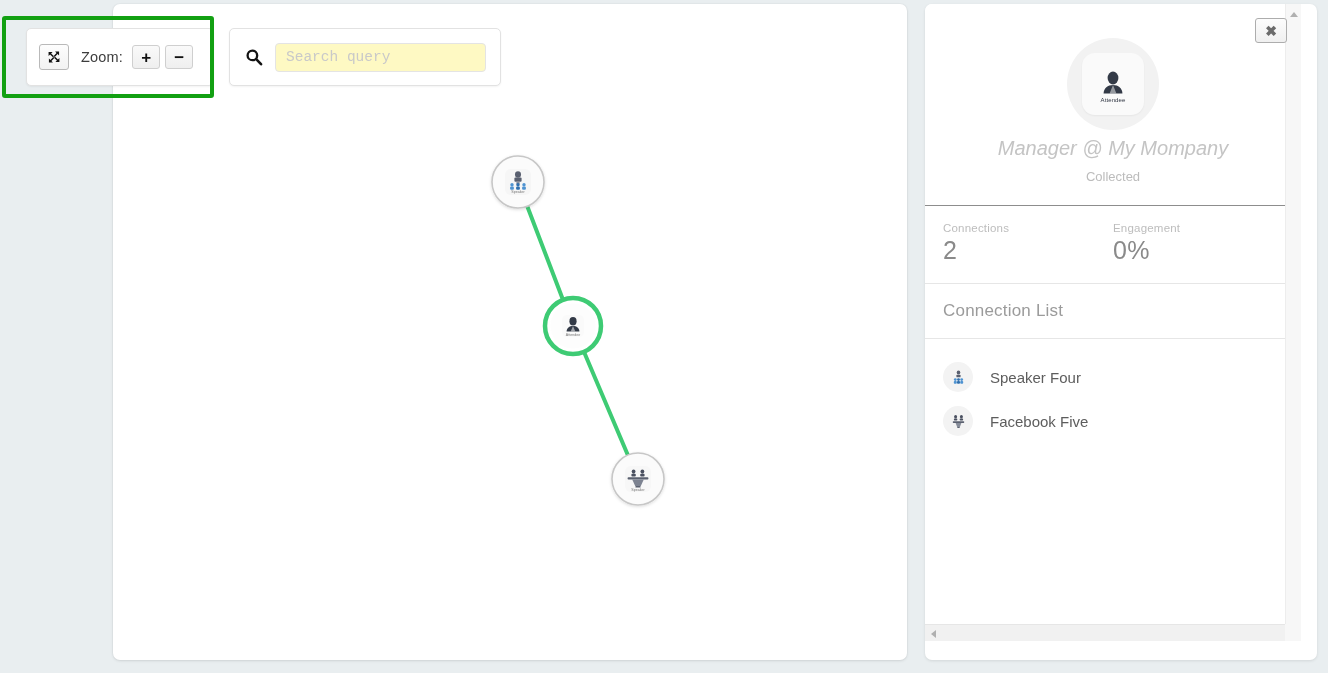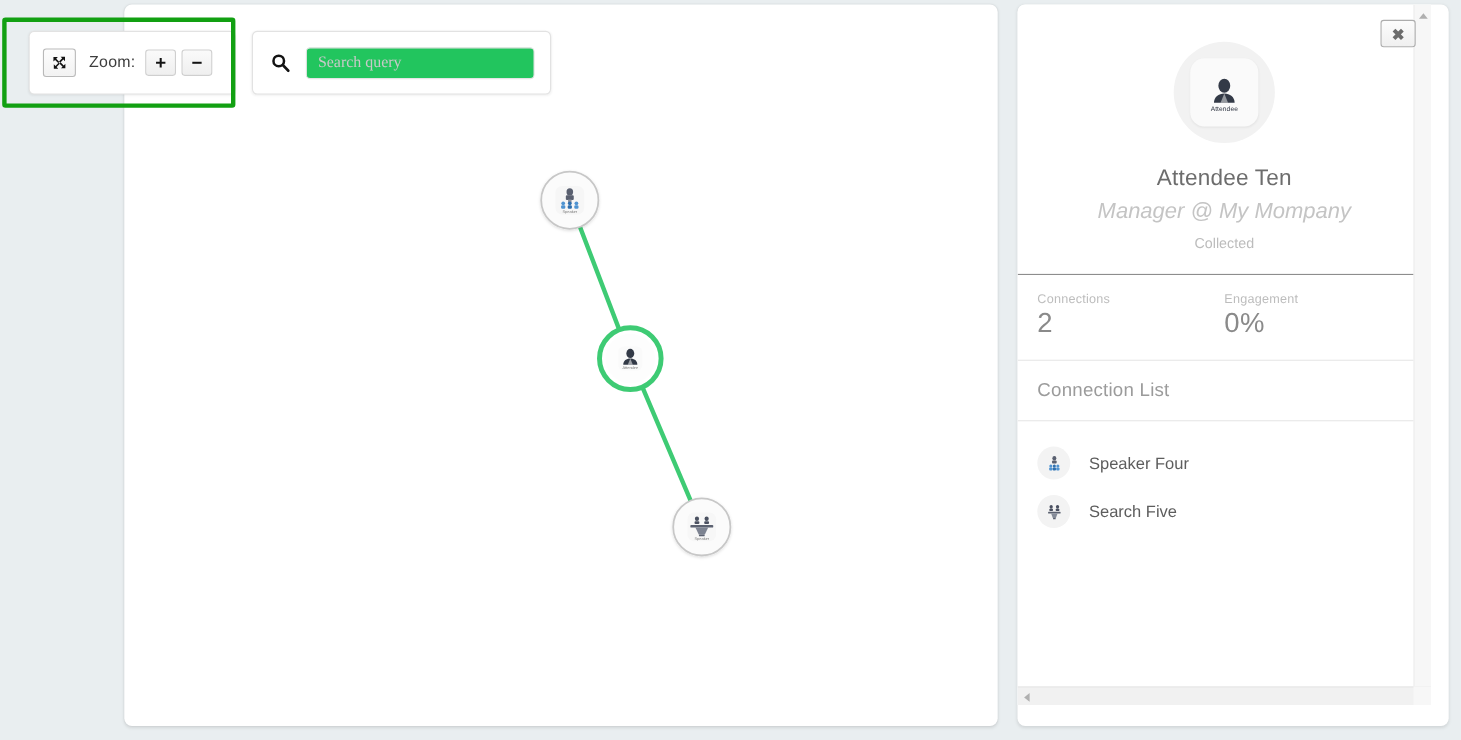--- a/index.html
+++ b/index.html
@@ -95,25 +95,25 @@
     width: 22px; height: 22px;
     margin-right: 12px;
     display: flex; align-items: center; justify-content: center;
     color: #1a1a1a;
   }
   .search-input {
     flex: 1;
     height: 29px;
     border: 1px solid #e4e4e4;
     border-radius: 4px;
-    background: #22c55e;
+    background: #fef9c3;
     padding: 0 10px;
     font-size: 14.5px;
     color: #555;
-    font-family: Liberation Serif, serif;
+    font-family: Liberation Mono, monospace;
     outline: none;
   }
   .search-input::placeholder { color: #c9c9c9; }
 
   
   .graph-canvas { position: absolute; inset: 0; }
 
   .node-label-tiny {
     font-size: 3.6px;
     fill: #777;
@@ -406,21 +406,20 @@
         <div class="avatar-outer">
           <div class="avatar-inner">
             <svg width="30" height="26" viewBox="0 0 30 26" aria-hidden="true">
               <ellipse cx="15" cy="8" rx="5.4" ry="6.4" fill="#333a47"></ellipse>
               <path d="M5.6 23.5 c0-5.4 4.2-8.5 9.4-8.5 s9.4 3.1 9.4 8.5 z" fill="#333a47"></path>
               <path d="M15 15 l-3.4 8.5 h6.8 z" fill="#f7f7f7" opacity="0.5"></path>
             </svg>
             <div class="avatar-caption">Attendee</div>
           </div>
         </div>
-        <div class="profile-name">Attendee Ten</div>
         <div class="profile-title">Manager @ My Mompany</div>
         <div class="profile-social">Collected</div>
         <div class="divider-strong"></div>
       </div>
 
       <div class="stats-row">
         <div class="stat">
           <div class="stat-label">Connections</div>
           <div class="stat-value">2</div>
         </div>
@@ -455,21 +454,21 @@
             <svg width="17" height="17" viewBox="0 0 17 17" aria-hidden="true">
               <ellipse cx="5.6" cy="3.7" rx="1.5" ry="1.7" fill="#4a5060"></ellipse>
               <rect x="3.9" y="5.5" width="3.4" height="2" rx="0.7" fill="#4a5060"></rect>
               <ellipse cx="11.4" cy="3.7" rx="1.5" ry="1.7" fill="#4a5060"></ellipse>
               <rect x="9.7" y="5.5" width="3.4" height="2" rx="0.7" fill="#4a5060"></rect>
               <rect x="2.8" y="8.2" width="11.4" height="1.7" rx="0.6" fill="#5b6170"></rect>
               <path d="M5.6 9.9 h5.8 l-1.5 4.0 h-2.8 z" fill="#868c99"></path>
               <rect x="7.2" y="13.9" width="2.6" height="1.2" rx="0.5" fill="#5b6170"></rect>
             </svg>
           </span>
-          <span class="conn-name">Search Five</span>
+          <span class="conn-name">Facebook Five</span>
         </div>
       </div>
 
       <div class="vscroll">
         <div class="arrow arr-up"></div>
         <div class="arrow arr-down"></div>
       </div>
       <div class="hscroll">
         <div class="arrow arr-left"></div>
         <div class="arrow arr-right"></div>

